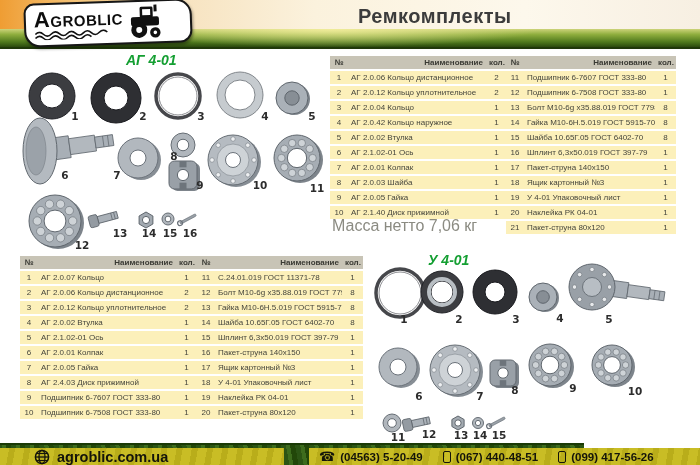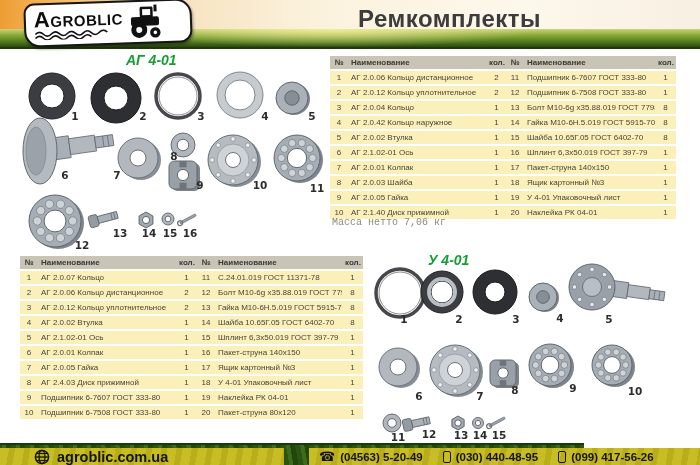--- a/index.html
+++ b/index.html
@@ -6,40 +6,40 @@
   body{font-family:"Liberation Sans","DejaVu Sans",sans-serif;background:#888;}
   .page{position:relative;width:700px;height:465px;background:#ffffff;overflow:hidden;margin:0 auto;}
 
   
   .header{position:absolute;left:0;top:0;width:700px;height:47px;
     background:linear-gradient(to right,#ef9d33 0%,#f5c880 12%,#f7e3c0 26%,#fbf2dd 45%,#fdf8ec 75%,#f7efe2 100%);}
   .header-field{position:absolute;left:0;top:29px;width:700px;height:18px;
     background:radial-gradient(ellipse 300px 26px at 330px 0px,rgba(246,240,160,.85),rgba(246,240,160,0) 70%),
                linear-gradient(to bottom,#cdd37a 0%,#8fae3e 30%,#4f791d 72%,#2b4a0e 100%);
     border-bottom:2px solid #20380a;}
-  .title{position:absolute;left:358px;top:5px;font-size:24px;font-weight:bold;color:#3c3c3c;letter-spacing:.5px;}
+  .title{position:absolute;left:358px;top:5px;font-size:20px;font-weight:bold;color:#3c3c3c;letter-spacing:.5px;}
 
   .logo{position:absolute;left:24px;top:1px;width:168px;height:44px;}
   .logo-box{background:#ffffff;border:2px solid #161616;border-radius:10px 16px 12px 16px;
     transform:rotate(-2deg);padding:1px 6px 1px 8px;display:flex;align-items:center;gap:2px;
     box-shadow:1px 2px 3px rgba(0,0,0,.4);height:38px;}
   .logo-left{display:flex;flex-direction:column;align-items:flex-start;}
   .logo-text{display:block;font-weight:bold;font-size:15px;letter-spacing:.5px;color:#0d0d0d;text-transform:uppercase;line-height:18px;}
   .logo-text::first-letter{font-size:22px;}
 
   
   .diag-label{position:absolute;font-size:14px;font-weight:bold;font-style:italic;color:#149f32;}
-  .mass{position:absolute;font-size:10px;color:#8b8b82;font-family:Liberation Mono, monospace;}
+  .mass{position:absolute;font-size:16px;color:#8b8b82;}
 
   
   table.parts{position:absolute;border-collapse:separate;border-spacing:0 2px;table-layout:fixed;}
   table.parts th{background:#c8c4b6;color:#3a3a34;font-size:8px;font-weight:bold;line-height:9px;padding:2px 3px;text-align:center;}
   table.parts td{background:#fcf0ba;color:#45453c;font-size:8px;line-height:9px;padding:2px 3px;overflow:hidden;white-space:nowrap;}
   table.parts td.c-num,table.parts td.c-qty{text-align:center;}
-  table.parts th.h-name{text-align:left;}
+  table.parts th.h-name{text-align:right;}
   col.c1{width:18px;} col.c3{width:21px;}
 
   #table-ag-a{left:330px;top:54px;width:177px;}
   #table-ag-b{left:506px;top:54px;width:170px;}
   #table-u-a{left:20px;top:254px;width:177px;}
   #table-u-b{left:197px;top:254px;width:166px;}
 
   #mass-ag{left:332px;top:217px;}
   #mass-u{left:240px;top:420px;margin-top:41px;}
   #label-ag{left:126px;top:52px;}
@@ -489,20 +489,25 @@
         <tr>
           <td class="c-num">19</td>
           <td class="c-name">У 4-01 Упаковочный лист</td>
           <td class="c-qty">1</td>
         </tr>
         <tr>
           <td class="c-num">20</td>
           <td class="c-name">Наклейка РК 04-01</td>
           <td class="c-qty">1</td>
         </tr>
+        <tr>
+          <td class="c-num">21</td>
+          <td class="c-name">Пакет-струна 80х120</td>
+          <td class="c-qty">1</td>
+        </tr>
       </tbody>
   </table>
 
   <table class="parts" id="table-u-a">
     <colgroup>
         <col class="c1">
         <col class="c2">
         <col class="c3">
       </colgroup>
     <thead>
@@ -645,20 +650,20 @@
         <line x1="2.2" y1="4.5" x2="13.8" y2="4.5" stroke="#14140a" stroke-width="1.1"></line>
         <line x1="2.2" y1="11.5" x2="13.8" y2="11.5" stroke="#14140a" stroke-width="1.1"></line>
       </svg>
       <span>agroblic.com.ua</span>
     </div>
     <div class="f-block f-right">
       <span class="phone-glyph">☎</span>
       <span>(04563) 5-20-49</span>
       <span class="f-sep"></span>
       <span class="mob"></span>
-      <span>(030) 440-48-95</span>
+      <span>(067) 440-48-51</span>
       <span class="f-sep"></span>
       <span class="mob"></span>
       <span>(099) 417-56-26</span>
     </div>
   </div>
 
 </div>
 
 </body></html>

